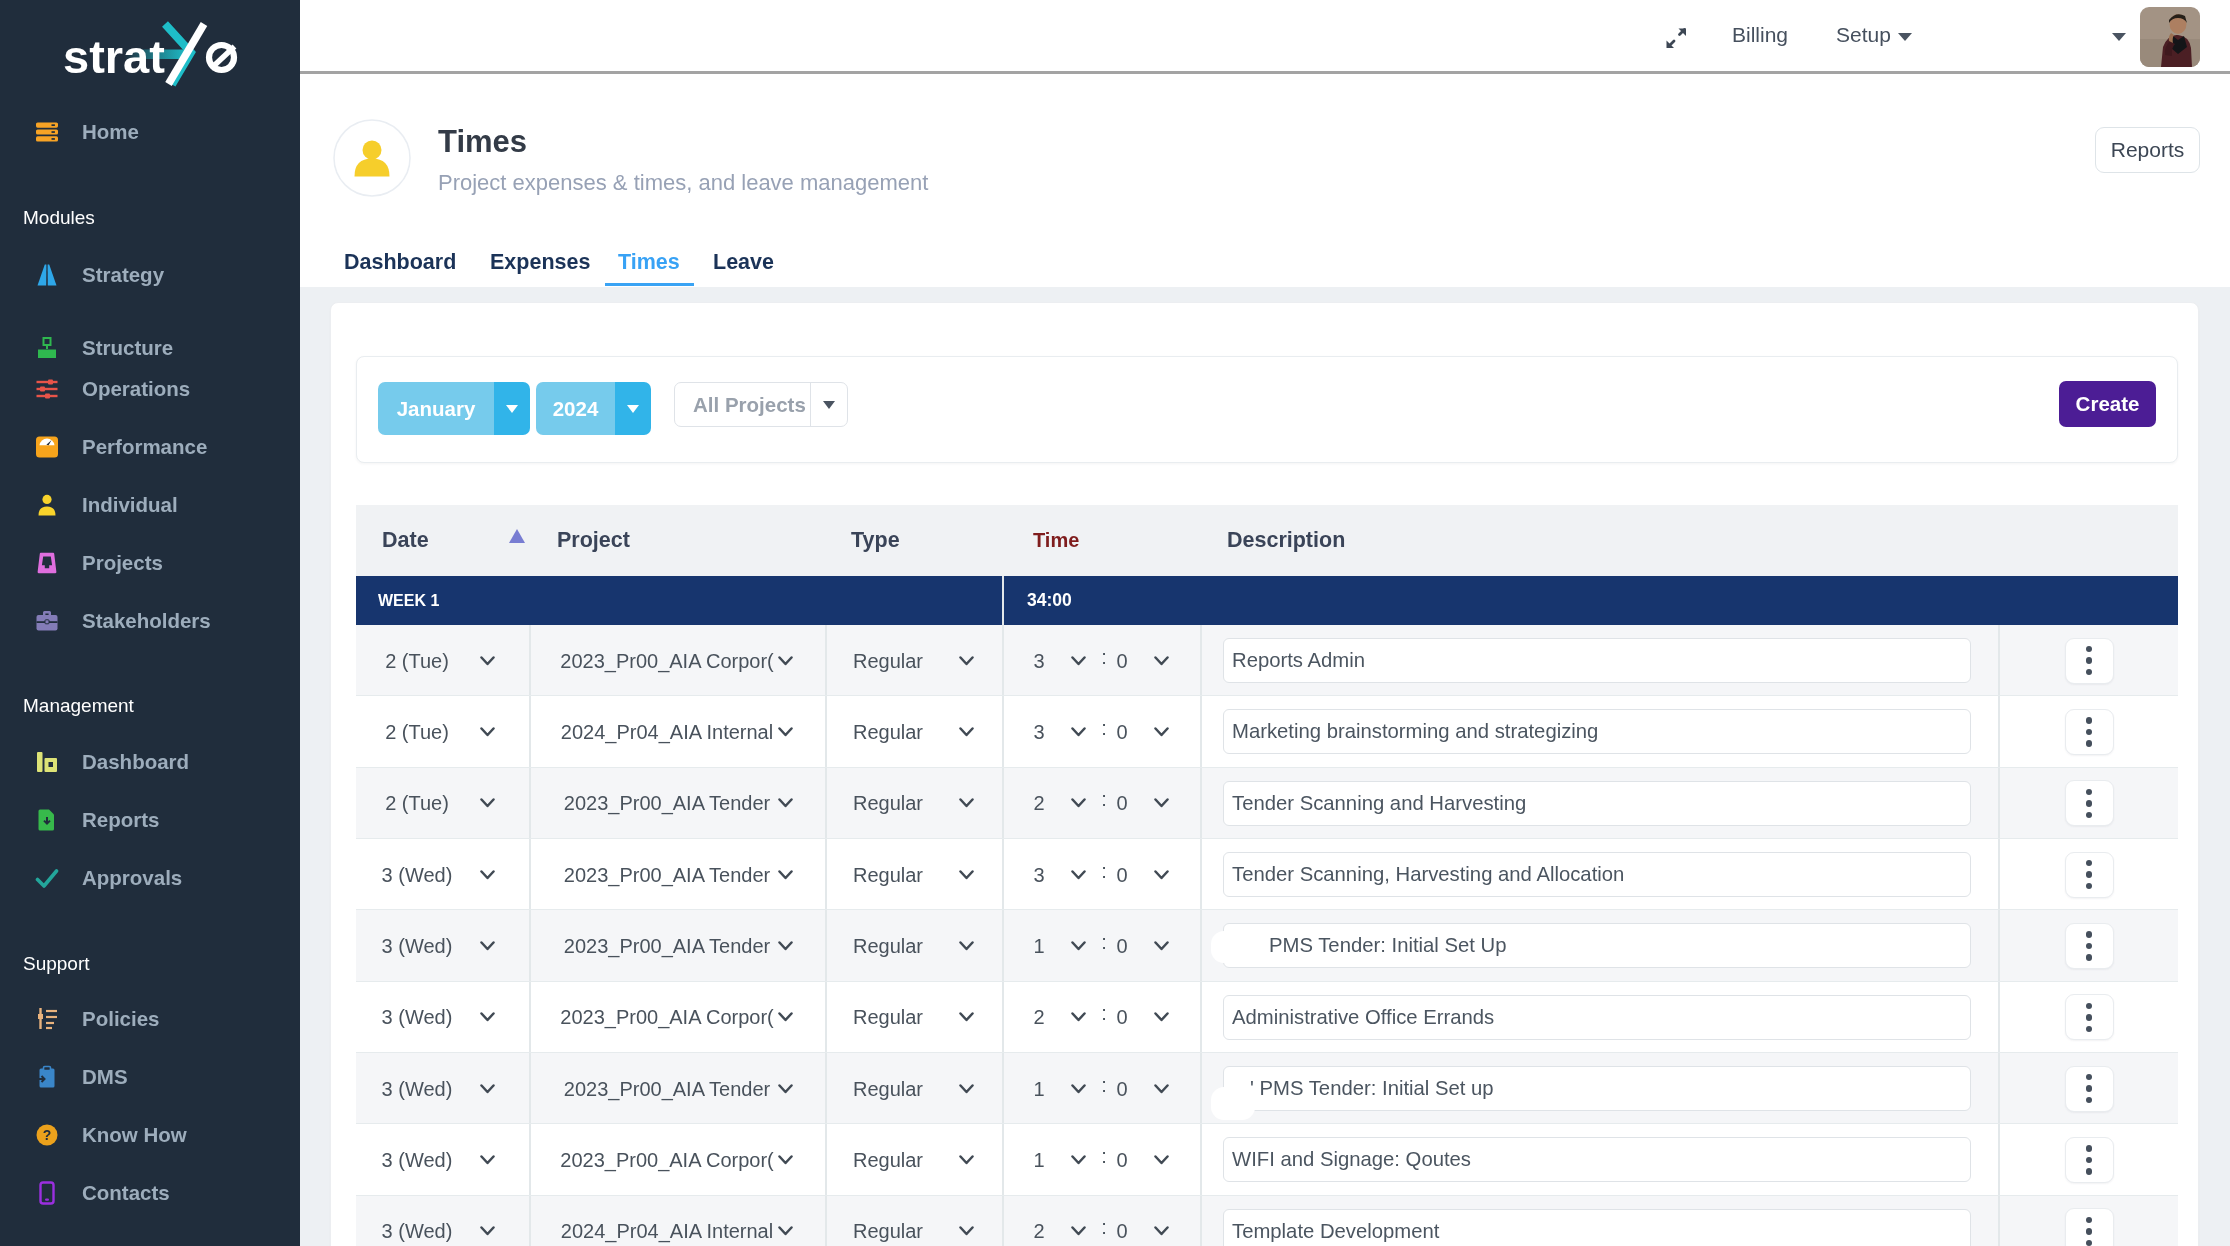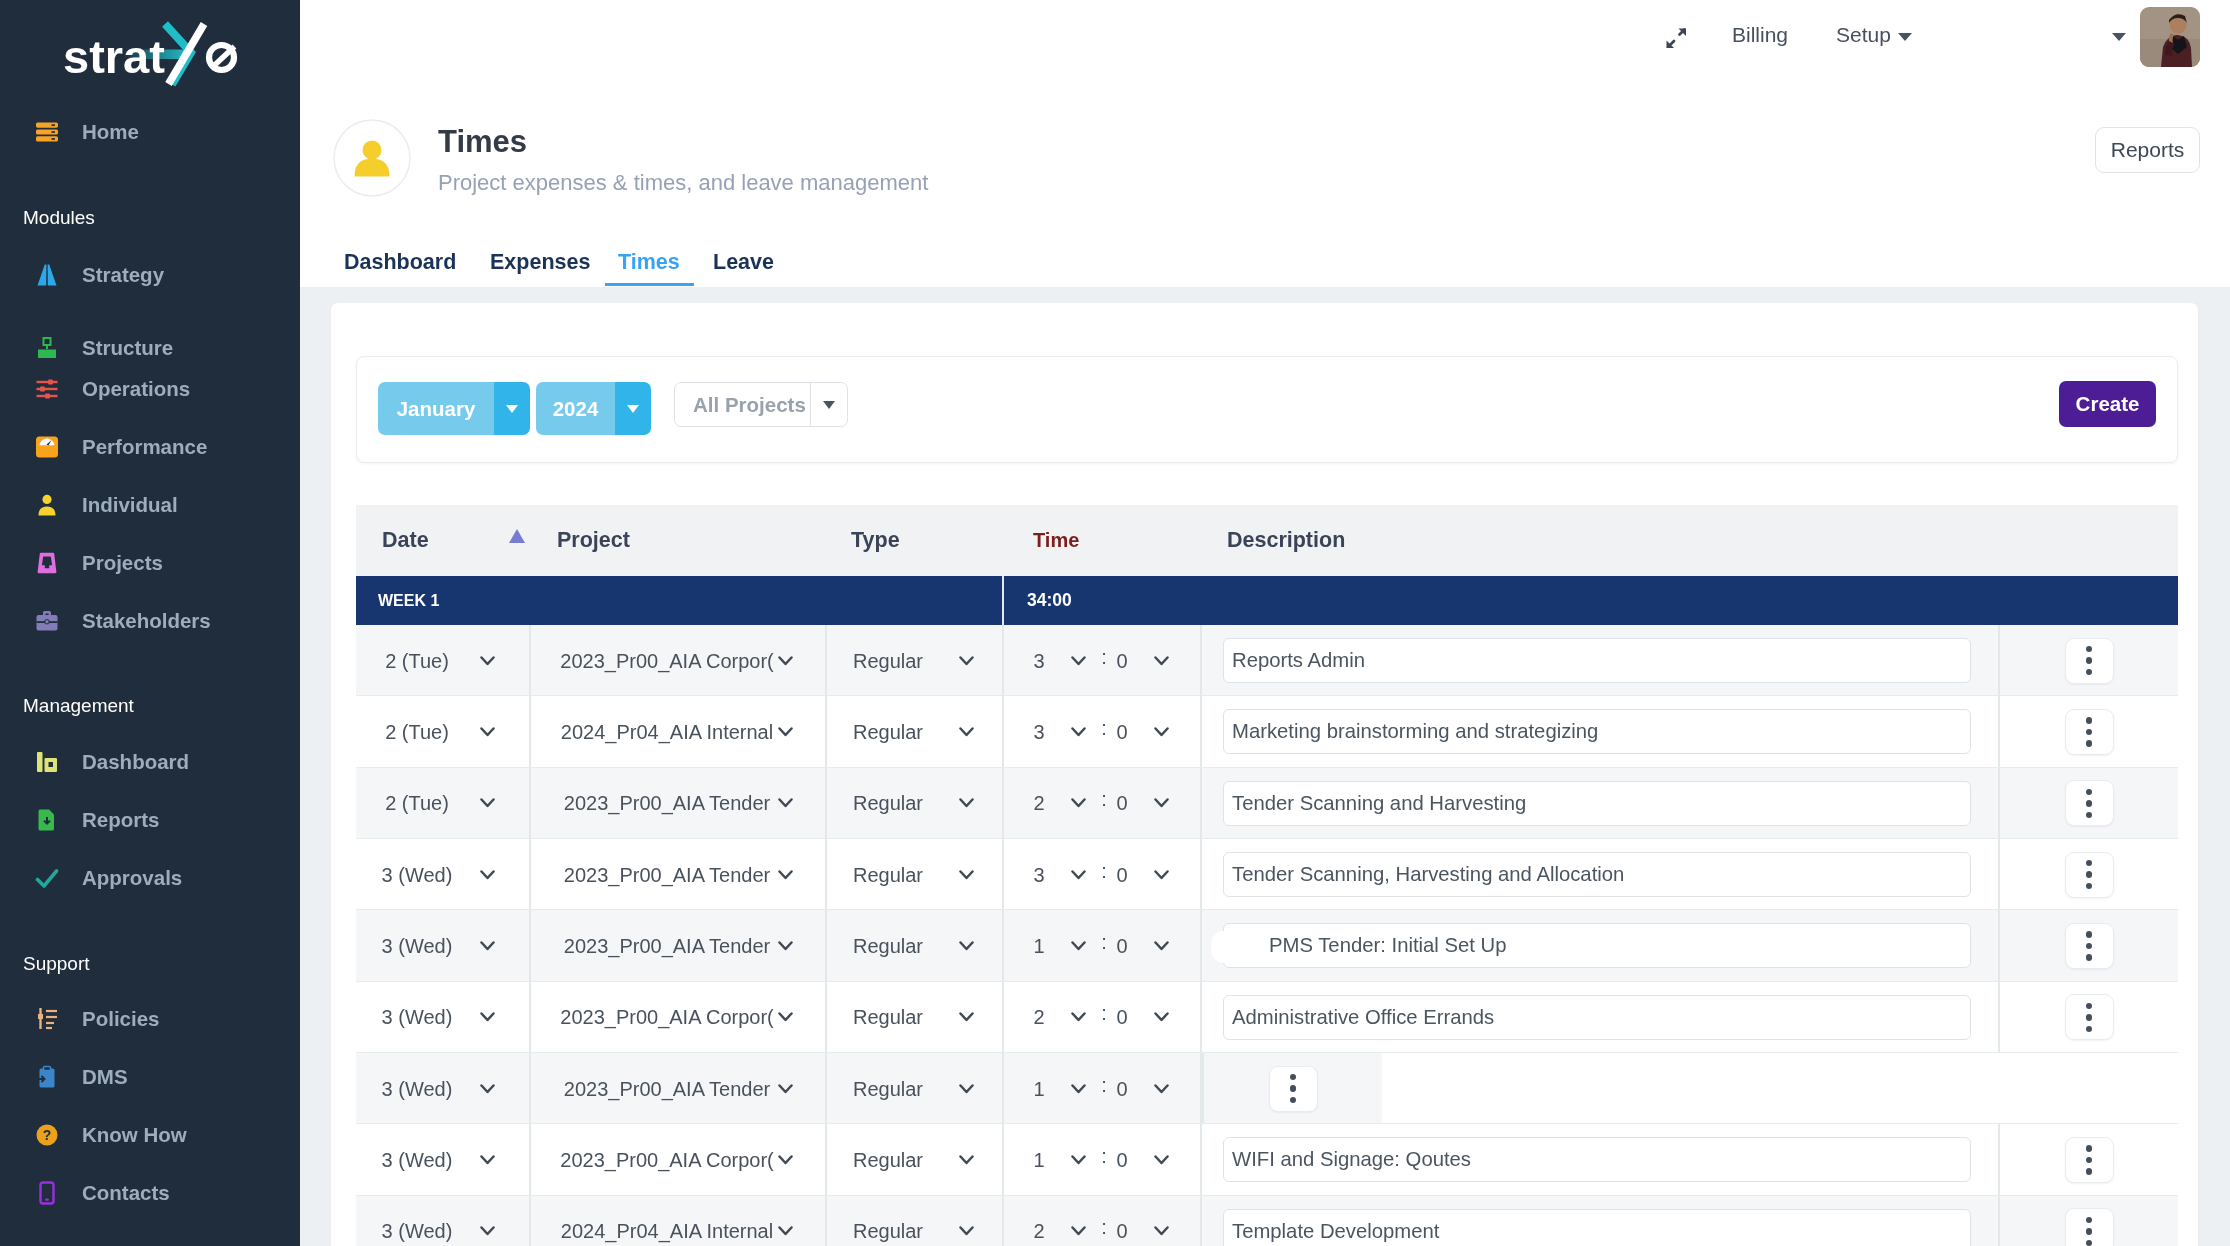--- a/index.html
+++ b/index.html
@@ -4,21 +4,21 @@
 *{margin:0;padding:0;box-sizing:border-box}
 html,body{width:2230px;height:1246px;overflow:hidden}
 body{font-family:"Liberation Sans",sans-serif;background:#fff;position:relative}
 .abs{position:absolute}
 
 #side{position:absolute;left:0;top:0;width:300px;height:1246px;background:#202d3c}
 .sitem{position:absolute;left:35px;display:flex;align-items:center;height:24px}
 .sitem .txt{position:absolute;left:47px;font-size:20.5px;font-weight:bold;color:#9dadbc;white-space:nowrap}
 .slabel{position:absolute;left:23px;font-size:19px;color:#fff;white-space:nowrap}
 
-#topbar{position:absolute;left:300px;top:0;width:1930px;height:77px;background:#fff;border-bottom:2px solid #a3a3a3}
+#topbar{position:absolute;left:300px;top:0;width:1930px;height:77px;background:#fff;border-bottom:6px solid #a3a3a3}
 .tb-txt{position:absolute;top:-2px;height:73px;display:flex;align-items:center;font-size:21px;color:#46505e}
 
 #phead{position:absolute;left:300px;top:74px;width:1930px;height:213px;background:#fff}
 
 #content{position:absolute;left:300px;top:287px;width:1930px;height:959px;background:#edf0f3}
 #card{position:absolute;left:30px;top:15px;width:1869px;height:975px;background:#fff;border:1px solid #eceef1;border-radius:8px;box-shadow:0 1px 2px rgba(30,40,60,.03)}
 #filter{position:absolute;left:25px;top:53px;width:1822px;height:107px;background:#fff;border:1px solid #e9edf0;border-radius:8px;box-shadow:0 1px 3px rgba(30,40,60,.05)}
 .selgrp{position:absolute;top:25px;height:53px;display:flex;border-radius:7px;overflow:hidden}
 .selgrp .lab{display:flex;align-items:center;justify-content:center;color:#fff;font-weight:bold;font-size:20.5px;background:#76cbec}
 .selgrp .car{width:36px;display:flex;align-items:center;justify-content:center;background:#31b4e9}
@@ -620,20 +620,26 @@
             <span class="ch" style="left:67px"><svg width="15" height="10" viewBox="0 0 15 10">
                 <path d="M1.5 1.5 L7.5 8 L13.5 1.5" fill="none" stroke="#414a54" stroke-width="2.5" stroke-linecap="round" stroke-linejoin="round"></path>
               </svg></span>
             <span class="cx" style="left:100px;margin-top:-4px">:</span>
             <span class="cx" style="left:118px">0</span>
             <span class="ch" style="left:150px"><svg width="15" height="10" viewBox="0 0 15 10">
                 <path d="M1.5 1.5 L7.5 8 L13.5 1.5" fill="none" stroke="#414a54" stroke-width="2.5" stroke-linecap="round" stroke-linejoin="round"></path>
               </svg></span>
           </div>
           <div class="gap"></div>
+<div class="cell c5">
+            <div class="inp">
+              <span style="padding-left:18px">' PMS Tender: Initial Set up</span>
+            </div>
+            <div class="abs" style="left:9px;top:34px;width:44px;height:33px;background:#fff;border-radius:13px"></div>
+          </div>
           <div class="gap"></div>
 <div class="cell c6">
             <div class="kebab">
               <div class="dots">
                 <i></i>
                 <i></i>
                 <i></i>
               </div>
             </div>
           </div>

